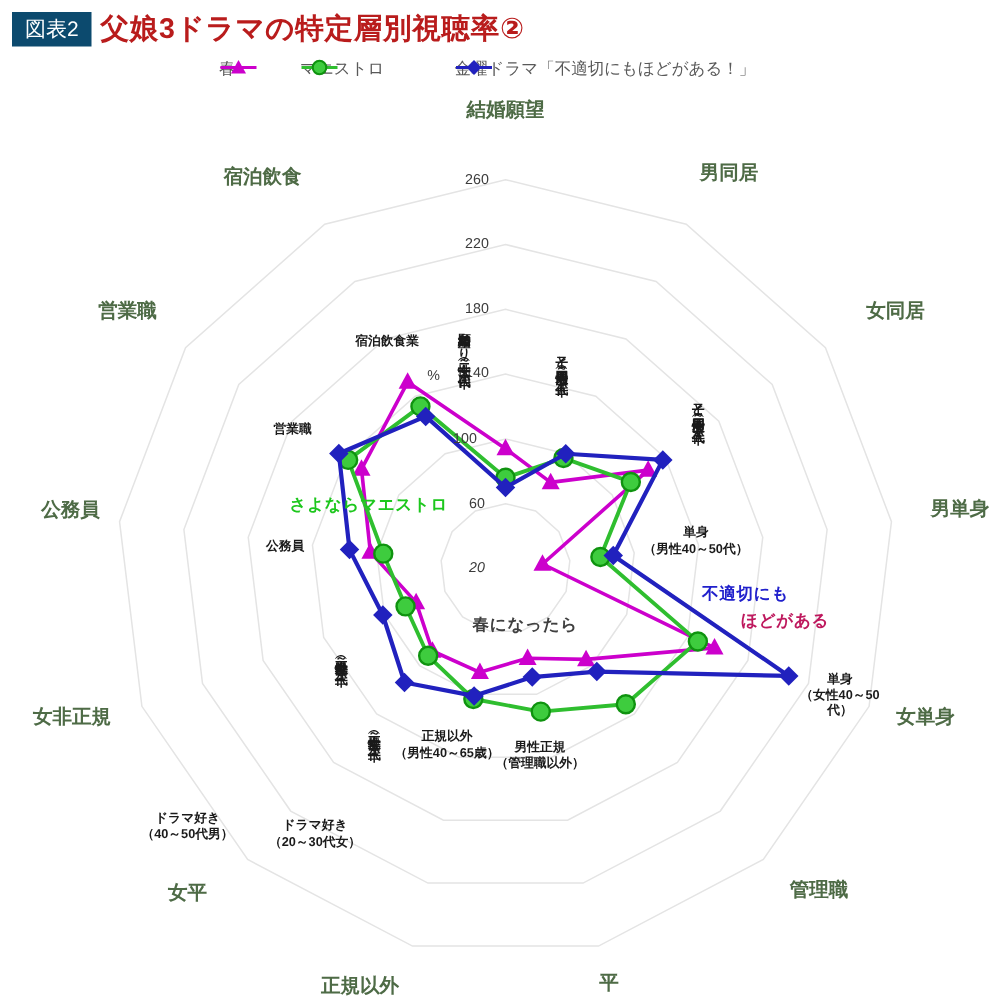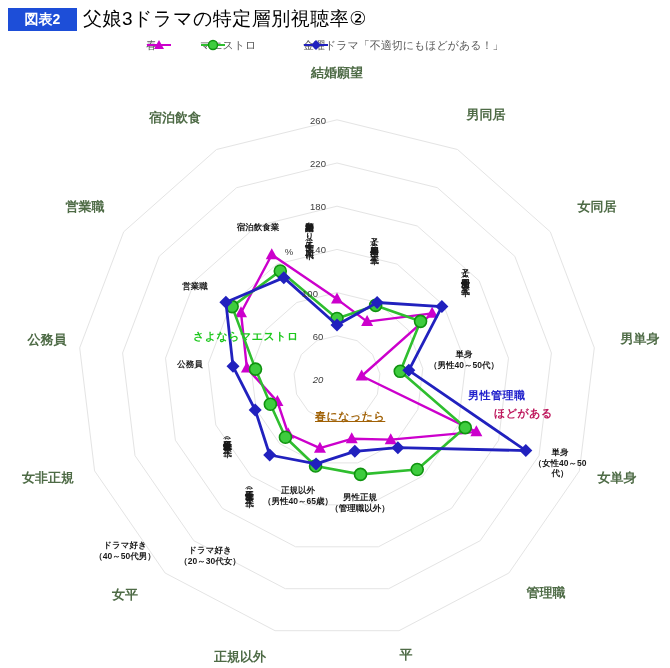--- a/index.html
+++ b/index.html
@@ -1,21 +1,21 @@
 <!DOCTYPE html>
 <html><head>
 <meta charset="utf-8">
 <style>
   html,body{margin:0;padding:0;background:#fff;}
   .stage{position:relative;width:670px;height:668px;background:#fff;overflow:hidden;
          font-family:"Liberation Sans","DejaVu Sans",sans-serif;}
   .hdr{position:absolute;left:8px;top:6px;display:flex;align-items:center;gap:6px;}
-  .badge{display:inline-block;background:#1d4ed8;color:#fff;font-weight:bold;font-size:14px;
-         line-height:23px;width:69px;text-align:center;}
-  .ttl{font-size:19px;font-weight:normal;color:#000000;letter-spacing:0.5px;}
+  .badge{display:inline-block;background:#0c4a6e;color:#fff;font-weight:normal;font-size:14px;
+         line-height:23px;width:53px;text-align:center;}
+  .ttl{font-size:19px;font-weight:bold;color:#b91c1c;letter-spacing:0.5px;}
   .legend-item{position:absolute;top:38px;height:14px;display:flex;align-items:center;gap:3px;}
   .legend-item span{font-size:11px;color:#595959;white-space:nowrap;}
   svg{position:absolute;left:0;top:0;}
   .lbl{position:absolute;transform:translate(-50%,-50%);text-align:center;white-space:pre-line;z-index:3;}
   .outer-lbl{font-size:13px;font-weight:bold;color:#4E6B46;white-space:nowrap;text-align:right;}
   .inner-lbl{font-size:8.5px;font-weight:bold;color:#1a1a1a;line-height:1.25;}
   .inner-lbl.vert{writing-mode:vertical-rl;text-orientation:upright;line-height:1.2;letter-spacing:0px;}
   .tick{position:absolute;transform:translate(-50%,-50%);font-size:9.5px;color:#3C3C3C;z-index:2;}
   .float-lbl{font-size:8.5px;font-weight:bold;color:#1a1a1a;line-height:1.3;}
   .ann{position:absolute;font-weight:bold;font-size:11px;white-space:nowrap;z-index:4;letter-spacing:0.5px;}
@@ -139,16 +139,16 @@
     <div class="lbl inner-lbl" style="left: 190px; top: 364px; width: 60px;">公務員</div>
     <div class="lbl outer-lbl" style="left: 85px; top: 207px;">営業職</div>
     <div class="lbl inner-lbl" style="left: 195px; top: 286px; width: 60px;">営業職</div>
     <div class="lbl outer-lbl" style="left: 175px; top: 118px;">宿泊飲食</div>
     <div class="lbl inner-lbl" style="left: 258px; top: 227px; width: 80px;">宿泊飲食業</div>
     <div class="lbl float-lbl" style="left: 125px; top: 551px;">ドラマ好き
 （40～50代男）</div>
     <div class="lbl float-lbl" style="left: 210px; top: 556px;">ドラマ好き
 （20～30代女）</div>
     <div class="ann" style="left: 193px; top: 329px; color: rgb(29, 199, 29);">さよならマエストロ</div>
-    <div class="ann" style="left: 315px; top: 409px; color: #a16207; text-decoration: underline;">春になったら</div>
-    <div class="ann" style="left: 468px; top: 388px; color: rgb(32, 32, 204);">男性管理職</div>
+    <div class="ann" style="left: 315px; top: 409px; color: #404040;">春になったら</div>
+    <div class="ann" style="left: 468px; top: 388px; color: rgb(32, 32, 204);">不適切にも</div>
     <div class="ann" style="left: 494px; top: 406px; color: #be185d;">ほどがある</div>
   </div>
 
 </body></html>

